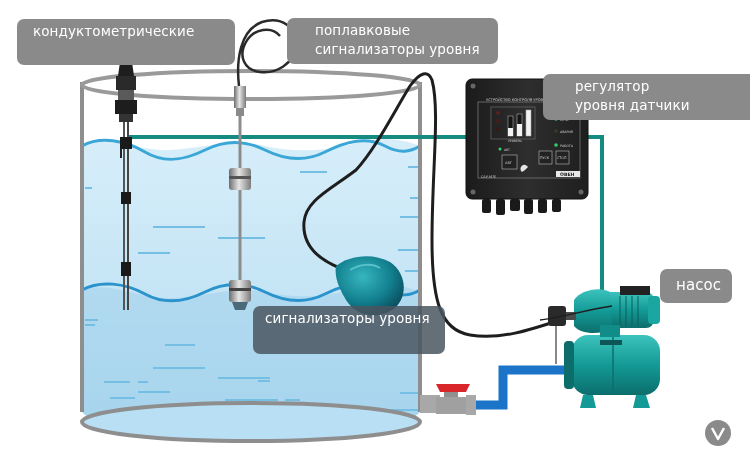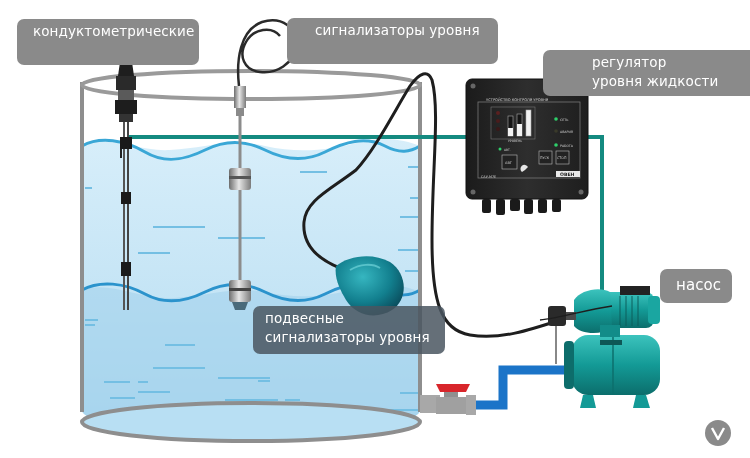--- a/index.html
+++ b/index.html
@@ -217,35 +217,35 @@
     <path d="M574,300 C580,290 600,286 610,292 L612,328 C600,336 580,334 574,326 Z" fill="url(#tealBody)"></path>
     <rect x="600" y="325" width="20" height="12" fill="#128c89"></rect>
 
     <rect x="548" y="306" width="18" height="20" rx="3" fill="#2a2a2a"></rect>
     <rect x="566" y="312" width="10" height="8" fill="#4a4a4a"></rect>
     <line x1="556" y1="326" x2="556" y2="364" stroke="#888" stroke-width="2"></line>
     <path d="M540,320 C560,318 585,310 612,306" fill="none" stroke="#1e1e1e" stroke-width="1.5"></path>
   </g>
 </svg>
 
-<div class="label gray" style="left:17px; top:19px; width:182px; height:46px;padding-left:16px;">
+<div class="label gray" style="left:17px; top:19px; width:218px; height:46px;padding-left:16px;">
   <span>кондуктометрические</span>
 </div>
 
 <div class="label gray" style="left:287px; top:18px; width:211px; height:46px; padding-left:28px;">
+  <span>поплавковые</span>
   <span>сигнализаторы уровня</span>
 </div>
 
-<div class="label gray" style="left:543px; top:50px; width:207px; height:46px; padding-left:49px; border-radius:7px 0 0 7px;">
+<div class="label gray" style="left:543px; top:74px; width:207px; height:46px; padding-left:32px; border-radius:7px 0 0 7px;">
   <span>регулятор</span>
-  <span>уровня жидкости</span>
+  <span>уровня датчики</span>
 </div>
 
 <div class="label dark" style="left:253px; top:306px; width:192px; height:48px; padding-left:12px;">
-  <span>подвесные</span>
   <span>сигнализаторы уровня</span>
 </div>
 
 <div class="label gray" style="left:639px; top:269px; width:72px; height:34px; font-size:15px; line-height:26px; padding-left:16px;margin-left:21px;">
   <span>насос</span>
 </div>
 
 <div class="watermark">
   <svg width="26" height="26" viewBox="0 0 26 26">
     <path d="M7,8 L13,19 L19,8" fill="none" stroke="#ffffff" stroke-width="2.4" stroke-linejoin="round"></path>

